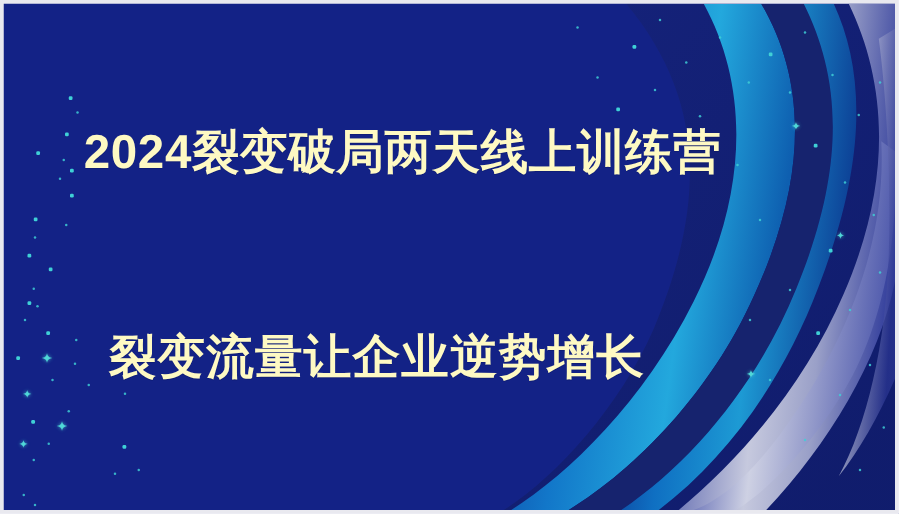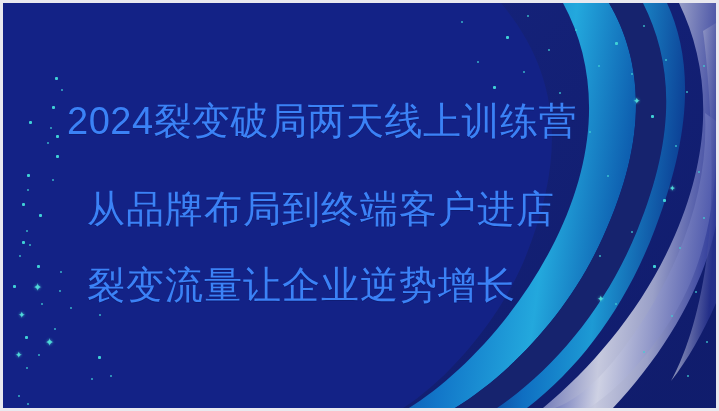--- a/index.html
+++ b/index.html
@@ -53,22 +53,22 @@
   
   .headlines {
     position: absolute;
     left: 0;
     top: 0;
     width: 713px;
     height: 405px;
   }
   .line {
     position: absolute;
-    color: #3b82f6;
-    font-weight: 400;
+    color: #fef9c3;
+    font-weight: 700;
     letter-spacing: 0px;
     white-space: nowrap;
     text-shadow: 0 1px 0 rgba(10,20,90,.35);
   }
   .line-1 {
     left: 64px;
     top: 93px;
     font-size: 38px;
     letter-spacing: 0.5px;
   }
@@ -226,18 +226,17 @@
         <div class="star" style="left: 15px; top: 308px; font-size: 9px;">✦</div>
         <div class="star" style="left: 42px; top: 334px; font-size: 11px;">✦</div>
         <div class="star" style="left: 12px; top: 348px; font-size: 9px;">✦</div>
         <div class="star" style="left: 630px; top: 94px; font-size: 9px;">✦</div>
         <div class="star" style="left: 594px; top: 292px; font-size: 9px;">✦</div>
         <div class="star" style="left: 666px; top: 182px; font-size: 8px;">✦</div>
       </div>
 
     <div class="headlines">
       <div class="line line-1">2024裂变破局两天线上训练营</div>
-      <div class="line line-2">从品牌布局到终端客户进店</div>
       <div class="line line-3">裂变流量让企业逆势增长</div>
     </div>
 
   </div>
 </div>
 
 </body></html>

